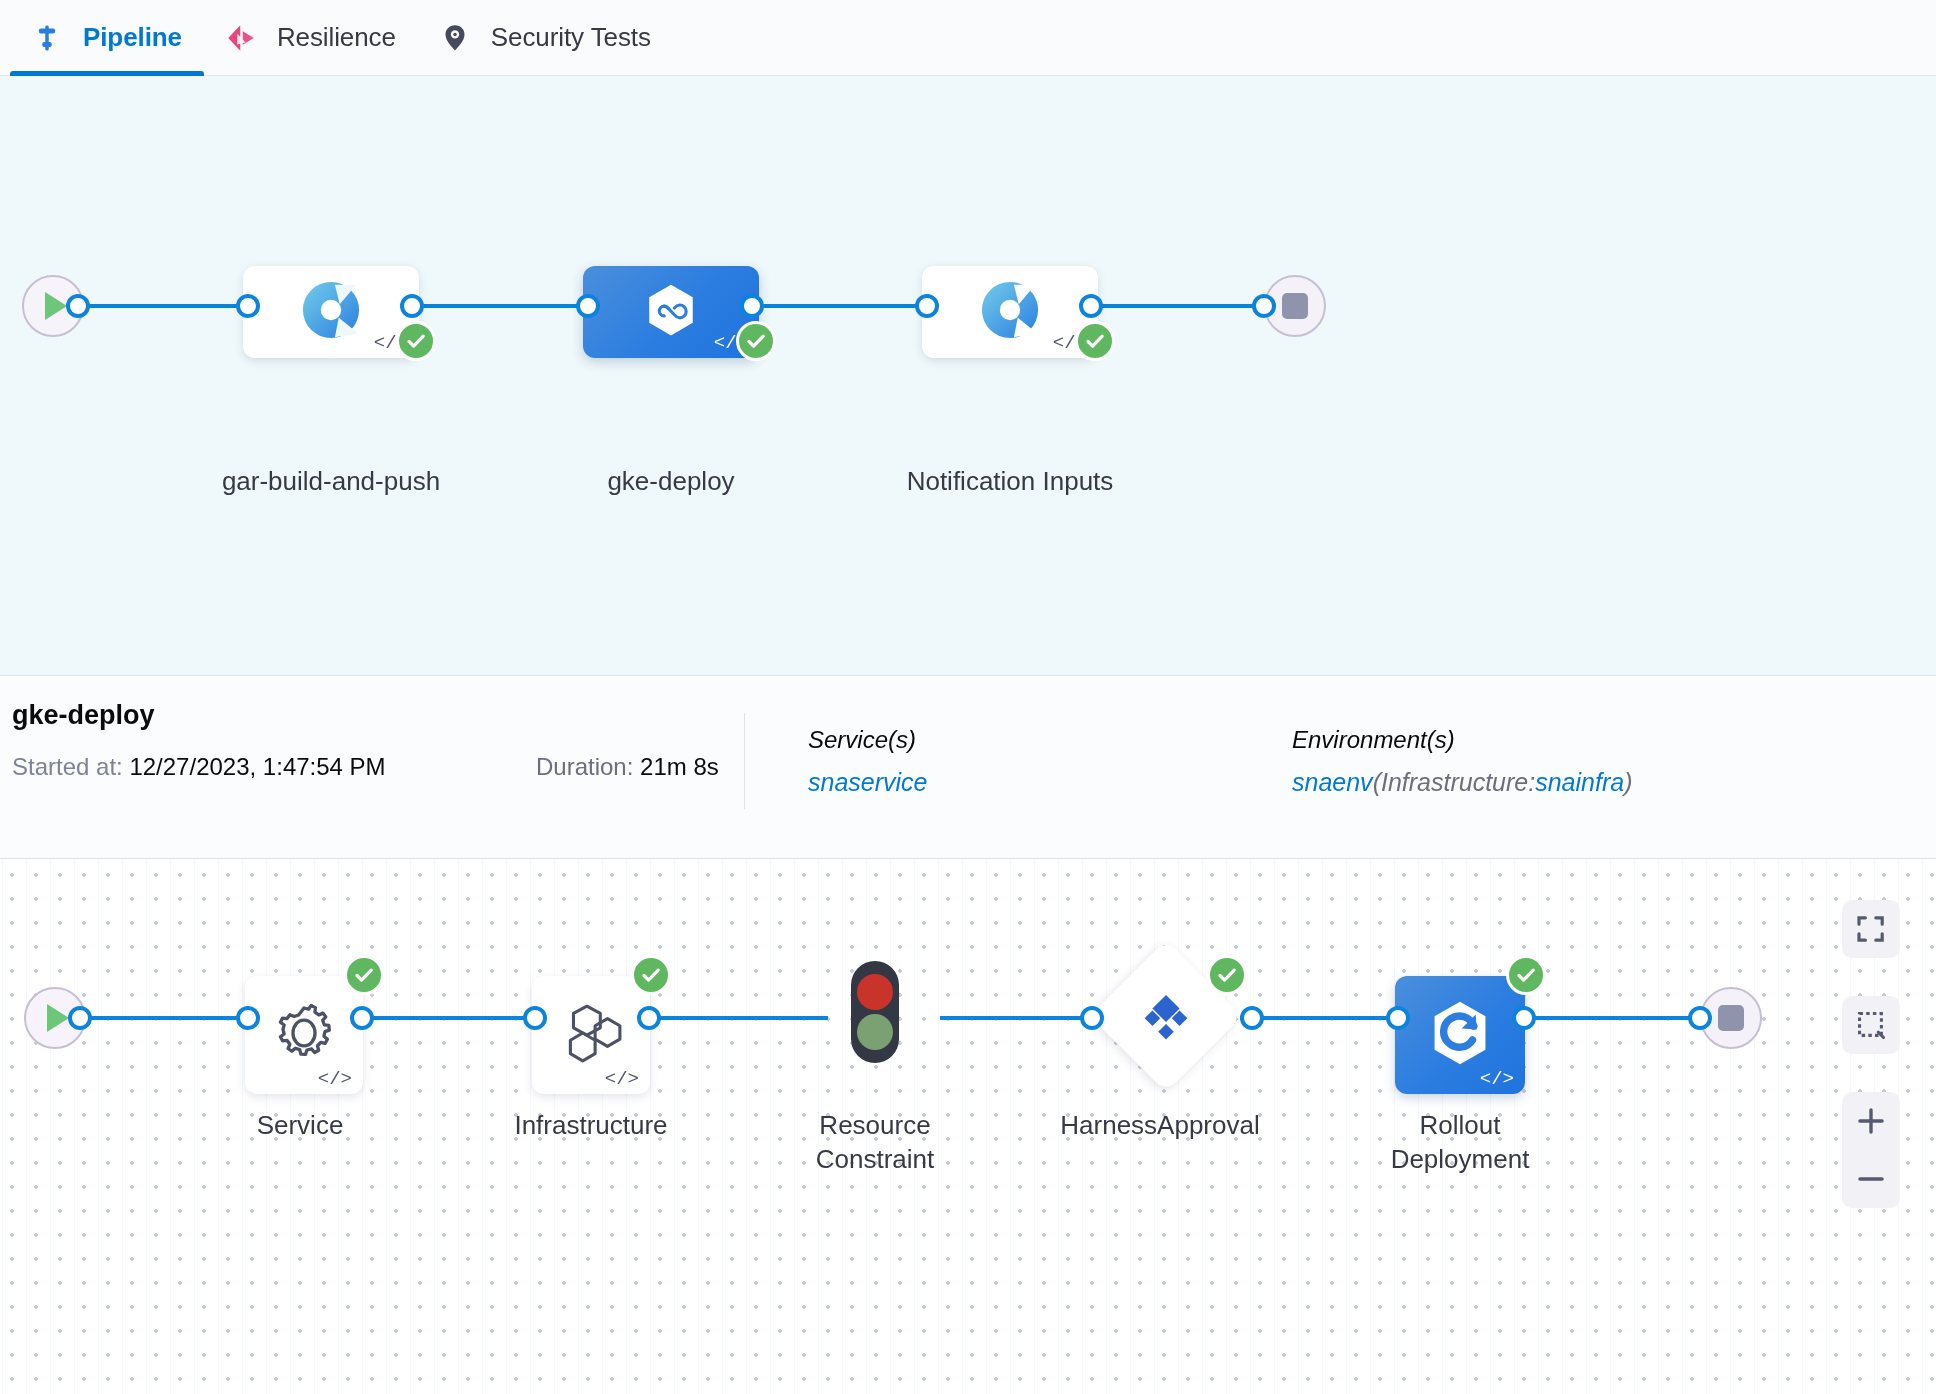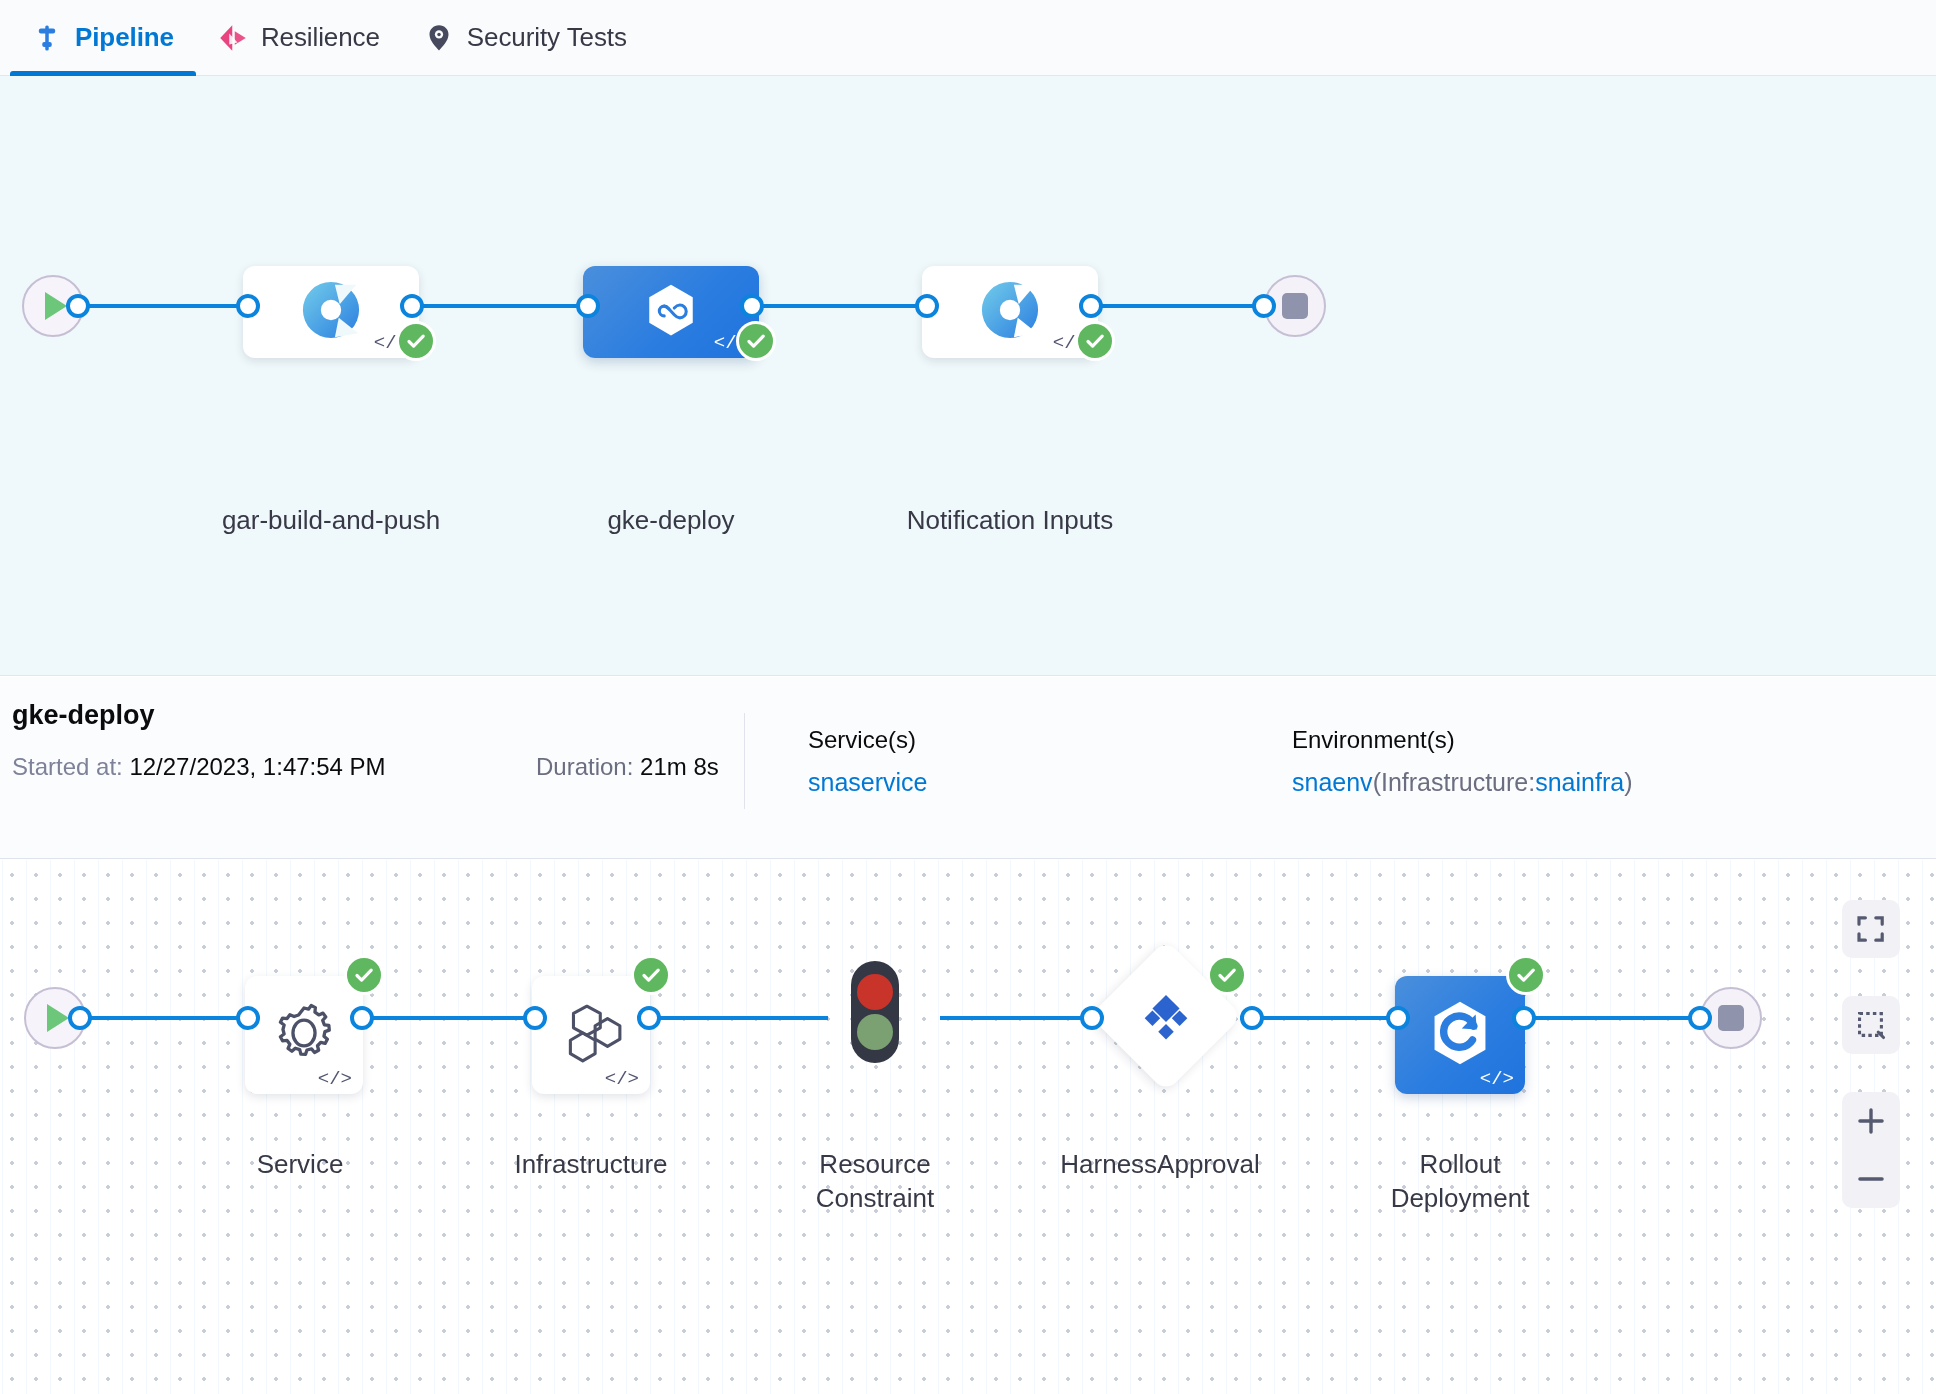--- a/index.html
+++ b/index.html
@@ -13,21 +13,21 @@
   
   .tabbar {
     position: absolute; left: 0; top: 0;
     width: 1936px; height: 76px;
     background: #fafbfc;
     border-bottom: 1px solid #e4e6ef;
     display: flex; align-items: center;
     padding-left: 10px;
   }
   .tab {
-    display: flex; align-items: center; gap: 13px;
+    display: flex; align-items: center; gap: 21px;
     height: 76px; padding: 0 22px;
     cursor: pointer; position: relative;
     white-space: nowrap;
   }
   .tab .tab-label {
     font-size: 26px; color: #383946; letter-spacing: -0.1px;
   }
   .tab.active .tab-label { color: #0278d5; font-weight: bold; }
   .tab.active::after {
     content: ""; position: absolute;
@@ -63,21 +63,21 @@
   .det-sub .muted { color: #7e8299; }
   .det-dur {
     position: absolute; left: 536px; top: 753px;
     font-size: 24px; color: #0b0b0d;
   }
   .det-dur .muted { color: #6b6d80; }
   .det-divider {
     position: absolute; left: 744px; top: 713px;
     width: 1px; height: 96px; background: #e1e3ec;
   }
-  .det-col { position: absolute; }
+  .det-col { position: absolute; font-style: italic; }
   .det-col .col-head {
     font-size: 24px; color: #0b0b0d; margin-bottom: 14px;
   }
   .det-col .col-val { font-size: 25px; color: #0278d5; }
   .det-col .col-val .gray { color: #6b6d80; }
   .col-service { left: 808px; top: 726px; }
   .col-env { left: 1292px; top: 726px; }
 
   
   .stage-canvas {
@@ -135,21 +135,21 @@
   .badge-ok {
     position: absolute; width: 40px; height: 40px; border-radius: 50%;
     background: #5fb85f; border: 3px solid #ffffff;
     display: flex; align-items: center; justify-content: center;
     z-index: 9;
   }
   .badge-ok svg { width: 24px; height: 24px; }
 
   .nlabel {
     position: absolute; text-align: center;
-    font-size: 26px; color: #383946; line-height: 1.31; margin-top: 39px;
+    font-size: 26px; color: #383946; line-height: 1.31;
   }
 
   .diamond {
     position: absolute; width: 108px; height: 108px;
     background: #ffffff; transform: rotate(45deg); border-radius: 14px;
     box-shadow: 0 3px 10px rgba(40,50,80,.13); z-index: 3;
   }
   .diamond-ico {
     position: absolute; z-index: 6;
     display: flex; align-items: center; justify-content: center;

